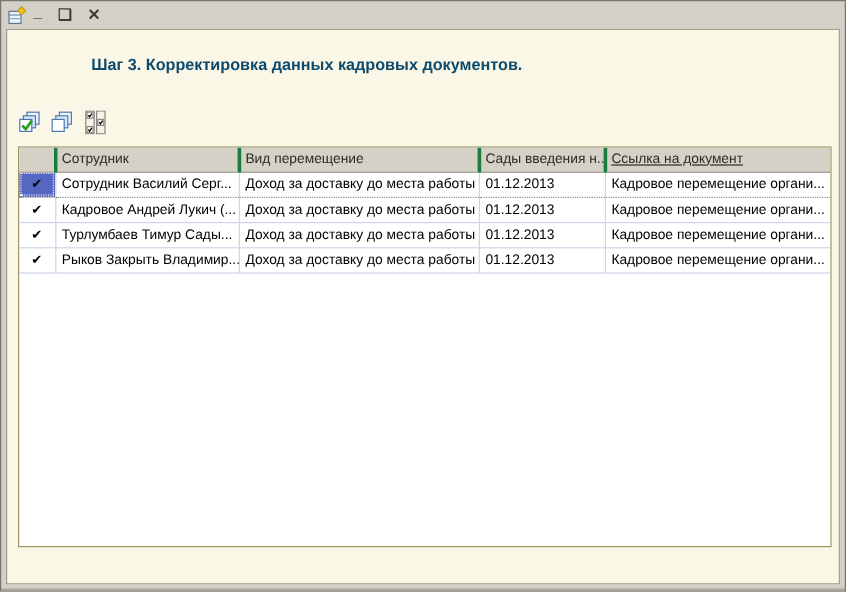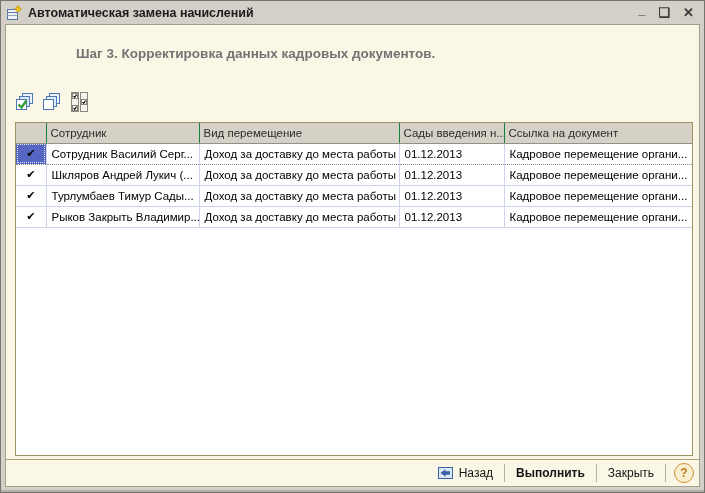--- a/index.html
+++ b/index.html
@@ -13,35 +13,35 @@
   .titlebar .title { font-weight:bold; font-size:12.5px; color:#1c1c1c; flex:1;
     white-space:nowrap; overflow:hidden; }
   .win-controls { display:flex; gap:13px; align-items:center; margin-right:2px; }
   .win-btn { font-size:13px; font-weight:bold; color:#3a3a3a; line-height:1; cursor:default; }
   .win-btn.min { position:relative; top:-3px; }
   .body {
     position:absolute; left:4px; right:4px; top:23px; bottom:5px;
     background:#fbf7e7; border:1px solid #a39f8f;
   }
   .heading { position:absolute; left:70px; top:21px; font-size:13.5px; font-weight:bold;
-    color:#737373; white-space:nowrap; }
+    color:#0c4a6e; white-space:nowrap; }
   .toolbar { position:absolute; left:8px; top:66px; display:flex; gap:6px; }
   .tool-btn { width:21px; height:21px; display:flex; align-items:center; justify-content:center;
     background:transparent; border:1px solid transparent; padding:0; }
   .table-wrap {
     position:absolute; left:9px; top:97px; width:678px; height:334px;
     background:#ffffff; border:1px solid #9b9463; overflow:hidden;
   }
   table { border-collapse:collapse; table-layout:fixed; width:676px; font-size:11.5px; }
   thead th {
     background:#d5d1c6; height:20px; font-weight:normal; text-align:left;
-    padding:0 4px; border-right:1px solid #15803d; border-bottom:1px solid #93908a;
+    padding:0 4px; border-right:3px solid #15803d; border-bottom:1px solid #93908a;
     color:#2c2c28; white-space:nowrap; overflow:hidden; font-size:11.5px;
   }
-  thead th:last-child { border-right:none; }
+  thead th:last-child { border-right:none;text-decoration:underline; }
   tbody td {
     height:21px; padding:0 5px; border-right:1px solid #ccd5e5; border-bottom:1px solid #ccd5e5;
     white-space:nowrap; overflow:hidden; color:#000;
   }
   tbody td:last-child { border-right:none; }
   td.check { text-align:center; padding:0; font-size:11px; color:#000; }
   tr.current td { border-top:1px dotted #8a8a8a; border-bottom:1px dotted #8a8a8a; }
   td.check.selected {
     background:#5667c3; outline:1px dotted #e8e8fa; outline-offset:-2px;
   }
@@ -71,21 +71,20 @@
 
   <div class="titlebar">
     <span style="display:flex;">
       <svg width="16" height="16" viewBox="0 0 16 16">
         <rect x="1.5" y="4.5" width="10" height="10" fill="#eef2f8" stroke="#5a789c"></rect>
         <line x1="1.5" y1="7.5" x2="11.5" y2="7.5" stroke="#5a789c"></line>
         <line x1="1.5" y1="10.5" x2="11.5" y2="10.5" stroke="#8fa7c0"></line>
         <path d="M12 0.8 L15.2 4 L12 7.2 L8.8 4 Z" fill="#f3c21a" stroke="#c89a10"></path>
       </svg>
     </span>
-    <span class="title">Автоматическая замена начислений</span>
     <span class="win-controls">
       <span class="win-btn min">_</span>
       <span class="win-btn">❑</span>
       <span class="win-btn">✕</span>
     </span>
   </div>
 
   <div class="body">
 
     <div class="heading">Шаг 3. Корректировка данных кадровых документов.</div>
@@ -147,21 +146,21 @@
         <tbody>
             <tr class="current">
     <td class="check selected">✔</td>
     <td>Сотрудник Василий Серг...</td>
     <td>Доход за доставку до места работы</td>
     <td>01.12.2013</td>
     <td>Кадровое перемещение органи...</td>
   </tr>
             <tr>
     <td class="check">✔</td>
-    <td>Шкляров Андрей Лукич (...</td>
+    <td>Кадровое Андрей Лукич (...</td>
     <td>Доход за доставку до места работы</td>
     <td>01.12.2013</td>
     <td>Кадровое перемещение органи...</td>
   </tr>
             <tr>
     <td class="check">✔</td>
     <td>Турлумбаев Тимур Сады...</td>
     <td>Доход за доставку до места работы</td>
     <td>01.12.2013</td>
     <td>Кадровое перемещение органи...</td>
@@ -170,32 +169,15 @@
     <td class="check">✔</td>
     <td>Рыков Закрыть Владимир...</td>
     <td>Доход за доставку до места работы</td>
     <td>01.12.2013</td>
     <td>Кадровое перемещение органи...</td>
   </tr>
           </tbody>
       </table>
     </div>
 
-    <div class="footer">
-      <button class="btn">
-        <span style="display:flex;">
-          <svg width="17" height="14" viewBox="0 0 17 14">
-            <rect x="1.5" y="1.5" width="14" height="11" fill="#dce6f4" stroke="#3b64a8"></rect>
-            <path d="M13 5.3 H8.5 V3.2 L3.5 7 L8.5 10.8 V8.7 H13 Z" fill="#3b64a8"></path>
-          </svg>
-        </span>
-        <span>Назад</span>
-      </button>
-      <span class="fsep"></span>
-      <button class="btn bold">Выполнить</button>
-      <span class="fsep"></span>
-      <button class="btn">Закрыть</button>
-      <span class="fsep"></span>
-      <button class="help-btn">?</button>
-    </div>
 
   </div>
 </div>
 
 </body></html>

